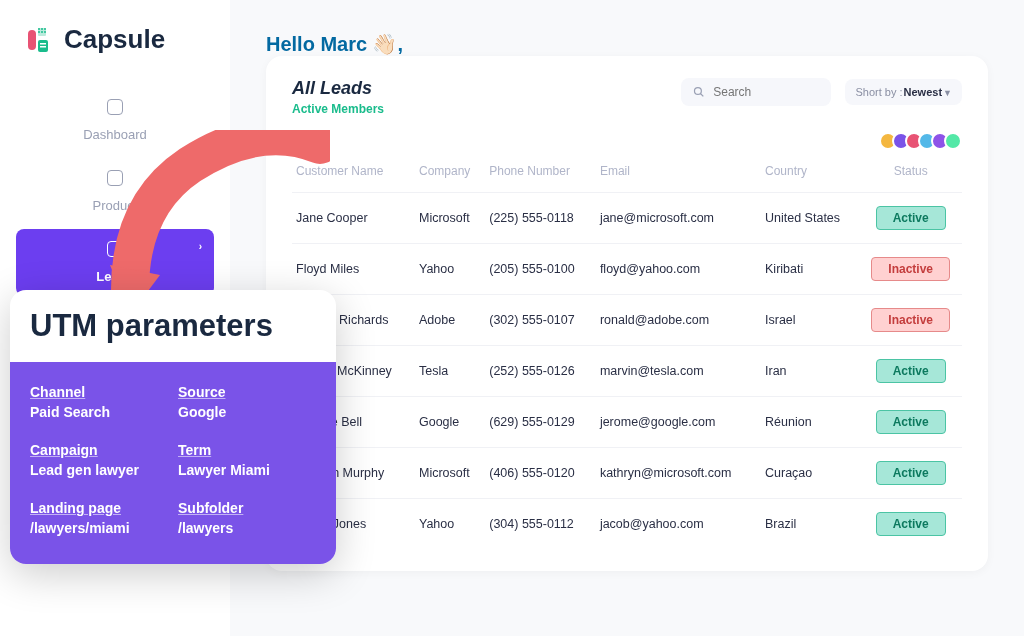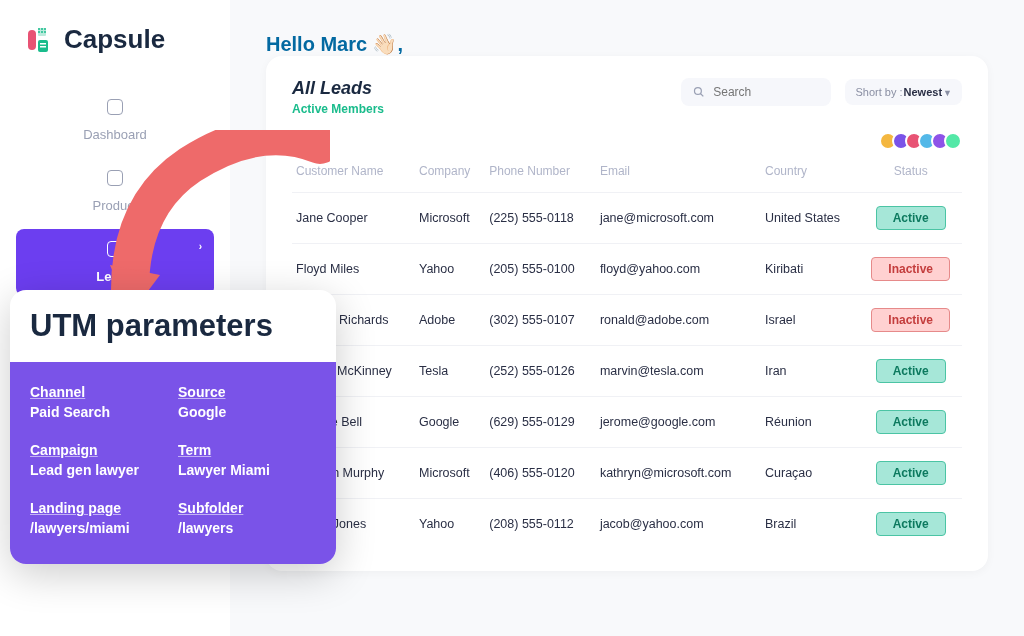--- a/index.html
+++ b/index.html
@@ -184,21 +184,21 @@
     <td>Kathryn Murphy</td>
     <td>Microsoft</td>
     <td>(406) 555-0120</td>
     <td>kathryn@microsoft.com</td>
     <td>Curaçao</td>
     <td><span class="badge active">Active</span></td>
             </tr>
             <tr>
     <td>Jacob Jones</td>
     <td>Yahoo</td>
-    <td>(208) 555-0112</td>
+    <td>(304) 555-0112</td>
     <td>jacob@yahoo.com</td>
     <td>Brazil</td>
     <td><span class="badge active">Active</span></td>
             </tr>
           </tbody>
       </table>
     </div>
   </main>
 </div>
 

